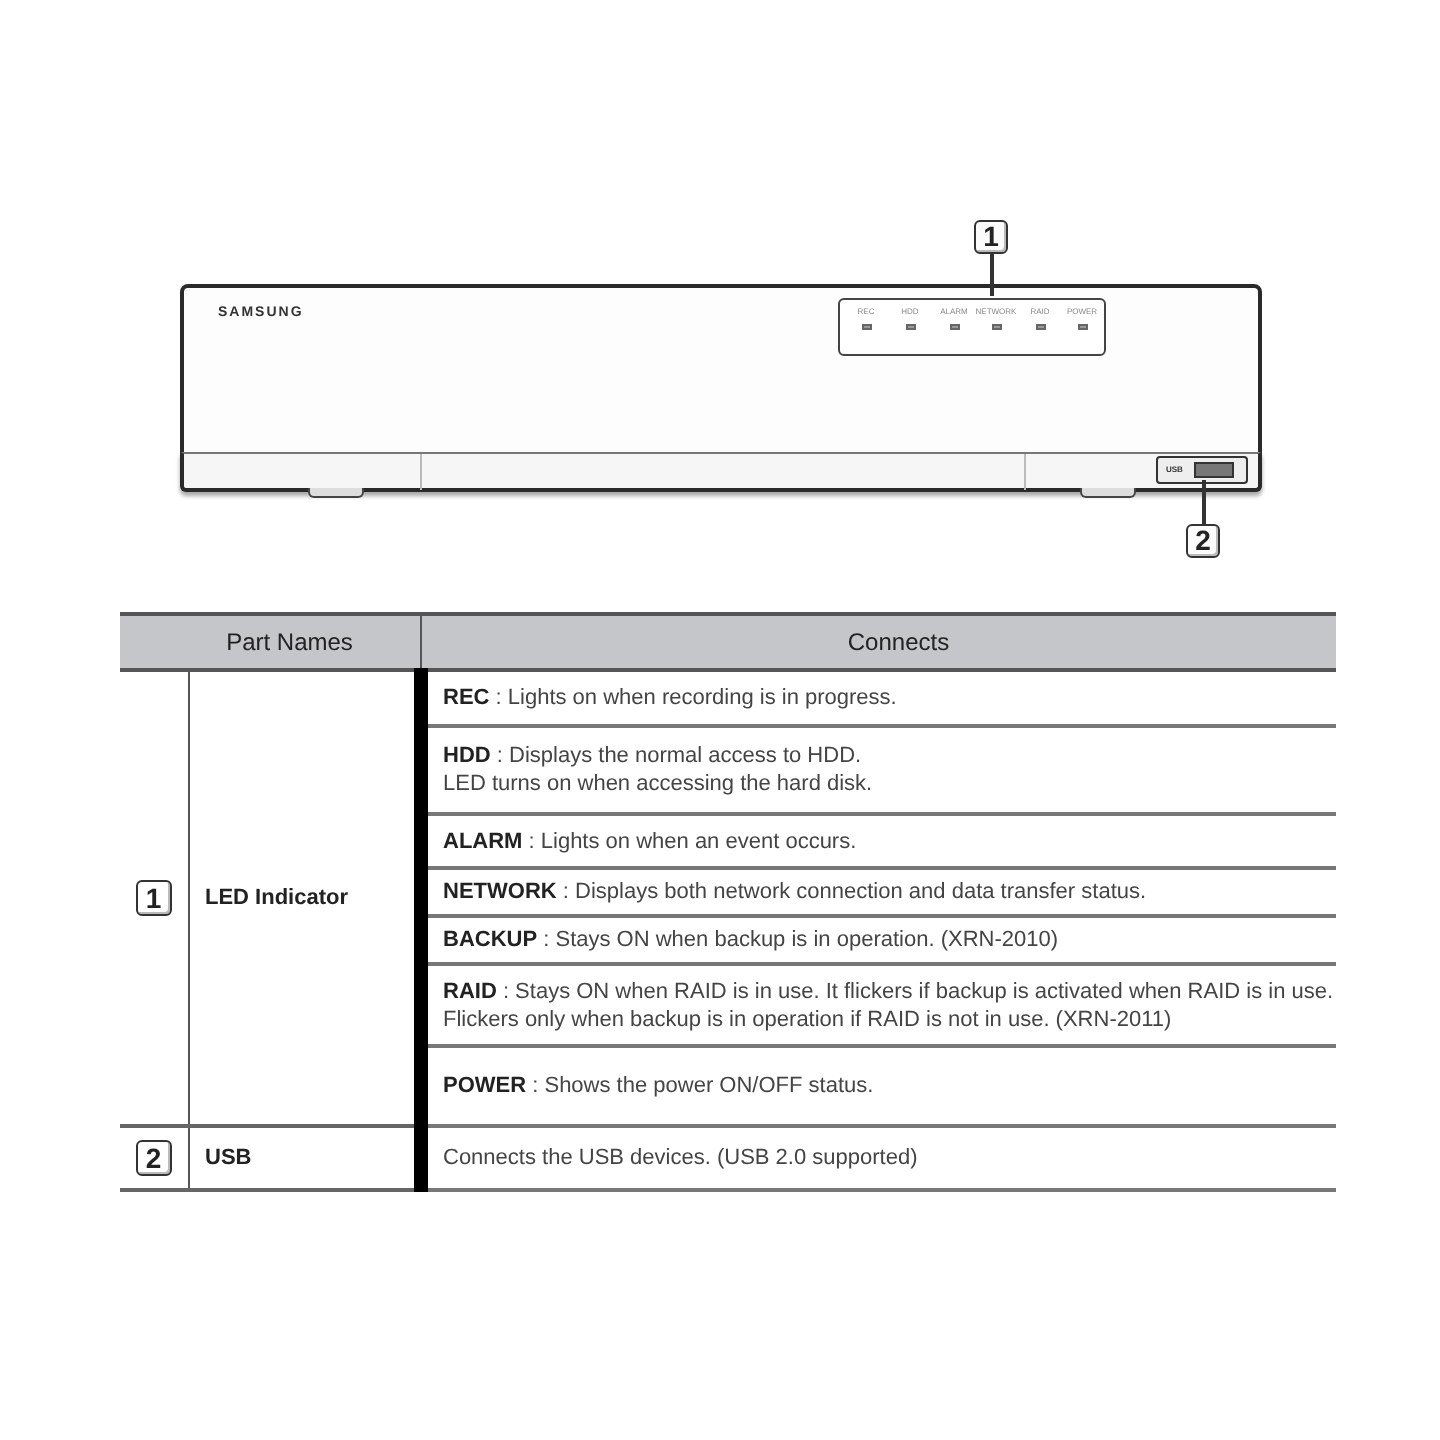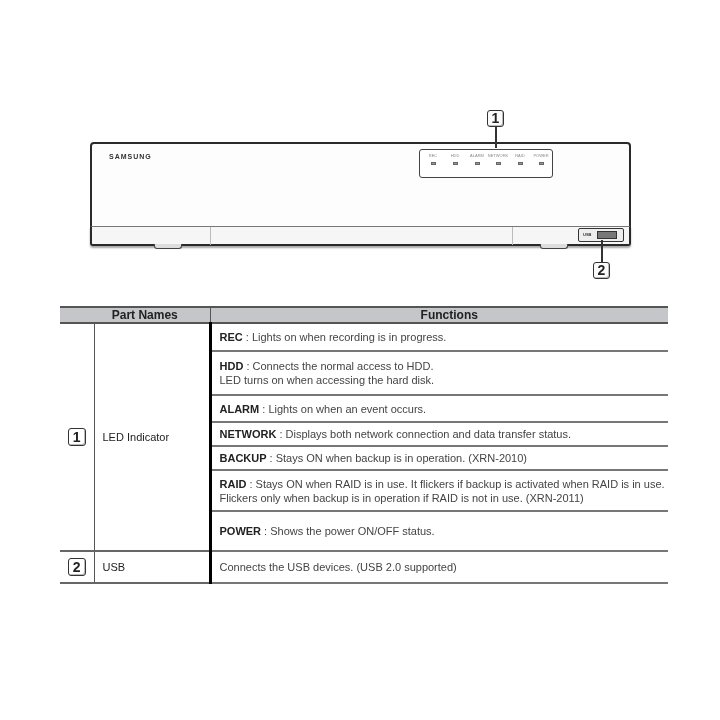--- a/index.html
+++ b/index.html
@@ -30,27 +30,27 @@
       background: #777; border: 1px solid #333; }
 
     .callout { position: absolute; width: 17px; height: 17px; border: 1.5px solid #333; border-radius: 3px;
       background: #fbfbfb; font-size: 14px; font-weight: bold; color: #222; text-align: center; line-height: 15px;
       box-shadow: inset -1px -1px 0 #bbb; }
     .callout-line { position: absolute; width: 1.5px; background: #333; }
 
     
     .tbl { position: absolute; left: 60px; top: 306px; width: 608px; border-collapse: collapse;
       font-family: "Liberation Sans", sans-serif; }
-    .tbl th { background: #c4c6c9; height: 16px; font-size: 12px; font-weight: bold; color: #222;
+    .tbl th { background: #c4c6c9; height: 28px; font-size: 12px; font-weight: normal; color: #222;
       border-top: 2px solid #555; border-bottom: 2px solid #555; text-align: center; padding-left: 20px; }
     .tbl th.pn { border-right: 1px solid #555; }
     .tbl td { font-size: 11px; color: #444; vertical-align: middle; padding: 0 0 0 8px; }
     .tbl td.num { width: 34px; padding: 0; text-align: center; border-bottom: 2px solid #666; }
-    .tbl td.name { width: 116px; border-right: 3px solid #000000; border-left: 1px solid #555;
-      border-bottom: 2px solid #666; font-weight: normal; color: #222; }
+    .tbl td.name { width: 116px; border-right: 7px solid #000000; border-left: 1px solid #555;
+      border-bottom: 2px solid #666; font-weight: bold; color: #222; }
     .tbl td.fn { border-bottom: 2px solid #777; line-height: 14px; }
     .tbl td.fn b { color: #222; }
     .badge { display: inline-block; width: 18px; height: 18px; border: 1.5px solid #333; border-radius: 3px;
       font-size: 14px; font-weight: bold; line-height: 16px; color: #222; text-align: center;
       box-shadow: inset -1px -1px 0 #bbb; }
   </style>
 </head>
 <body>
 
 <div class="device">
@@ -95,31 +95,31 @@
 
 <div class="callout" style="left:487px; top:110px;">1</div>
 <div class="callout-line" style="left:495px; top:127px; height:21px;"></div>
 <div class="callout" style="left:593px; top:262px;">2</div>
 <div class="callout-line" style="left:601px; top:240px; height:22px;"></div>
 
 <table class="tbl">
   <thead>
     <tr>
       <th class="pn" colspan="2">Part Names</th>
-      <th>Functions</th>
+      <th>Connects</th>
     </tr>
   </thead>
   <tbody>
     <tr style="height:28px">
       <td class="num" rowspan="7"><span class="badge">1</span></td>
       <td class="name" rowspan="7">LED Indicator</td>
       <td class="fn"><b>REC</b><span> : Lights on when recording is in progress.</span></td>
     </tr>
     <tr style="height:44px">
-      <td class="fn"><b>HDD</b><span> : Connects the normal access to HDD.</span><br><span>LED turns on when accessing the hard disk.</span></td>
+      <td class="fn"><b>HDD</b><span> : Displays the normal access to HDD.</span><br><span>LED turns on when accessing the hard disk.</span></td>
     </tr>
     <tr style="height:27px">
       <td class="fn"><b>ALARM</b><span> : Lights on when an event occurs.</span></td>
     </tr>
     <tr style="height:24px">
       <td class="fn"><b>NETWORK</b><span> : Displays both network connection and data transfer status.</span></td>
     </tr>
     <tr style="height:24px">
       <td class="fn"><b>BACKUP</b><span> : Stays ON when backup is in operation. (XRN-2010)</span></td>
     </tr>

